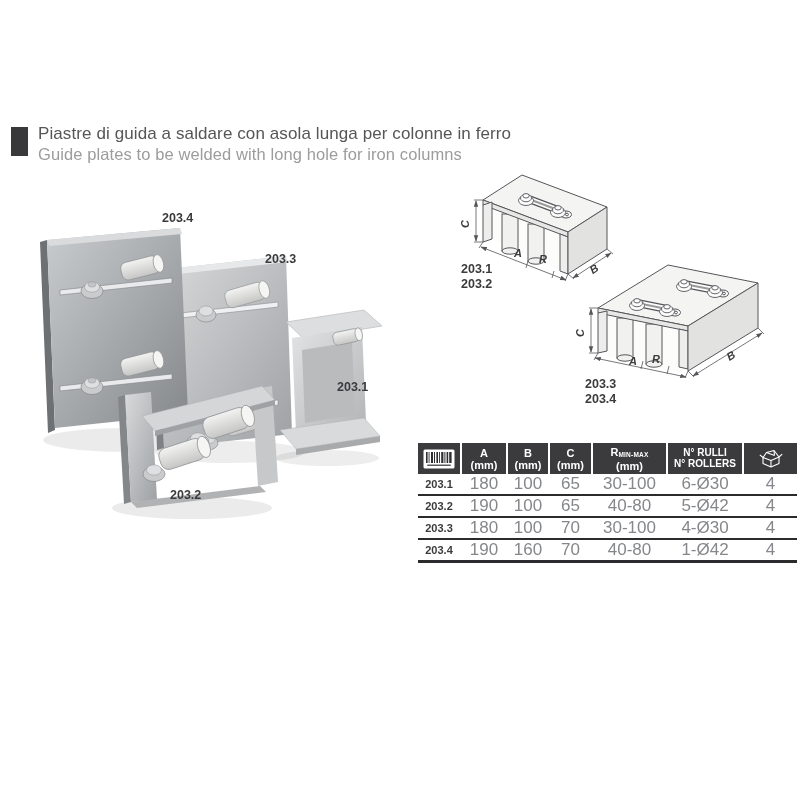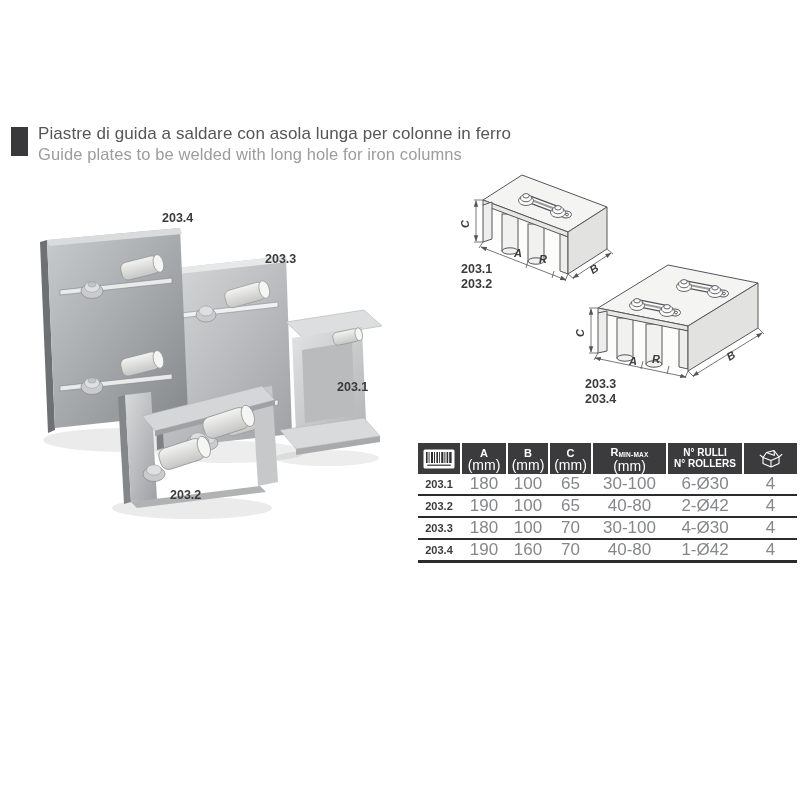--- a/index.html
+++ b/index.html
@@ -28,21 +28,21 @@
   
   .spec-table{position:absolute;left:418px;top:443px;width:379px;}
   .t-row{display:flex;gap:2px;}
   .t-head .cell{background:#3b3b3d;color:#fff;display:flex;flex-direction:column;
                 align-items:center;justify-content:center;height:31px;}
   .cell{flex:0 0 auto;display:flex;align-items:center;justify-content:center;}
   .c1{width:42px;} .c2{width:44px;} .c3{width:40px;} .c4{width:41px;}
   .c5{width:73px;} .c6{width:74px;} .c7{width:53px;}
   .h-main{font-size:11px;font-weight:bold;line-height:11px;}
   .h-main sub{font-size:6.5px;font-weight:bold;vertical-align:-1px;letter-spacing:.2px;}
-  .h-unit{font-size:14px;font-weight:400;line-height:10px;margin-top:1px;}
+  .h-unit{font-size:11px;font-weight:700;line-height:10px;margin-top:1px;}
   .h-two{font-size:10px;font-weight:bold;line-height:10.5px;text-align:center;}
   .t-body .t-row{height:20px;}
   .t-sep{height:2px;background:#2b2b2d;}
   .t-sep.last{height:3px;}
   .v-model{font-size:11px;font-weight:bold;color:#3b3b3d;}
   .v-val{font-size:17px;color:#85878a;}
   text{font-family:"Liberation Sans","DejaVu Sans",sans-serif;}
   .dim-label{font-size:11px;font-weight:bold;font-style:italic;fill:#3c3c3e;}
 </style>
 </head>
@@ -396,21 +396,21 @@
         <div class="cell c6 v-val">6-Ø30</div>
         <div class="cell c7 v-val">4</div>
       </div>
       <div class="t-sep"></div>
       <div class="t-row">
         <div class="cell c1 v-model">203.2</div>
         <div class="cell c2 v-val">190</div>
         <div class="cell c3 v-val">100</div>
         <div class="cell c4 v-val">65</div>
         <div class="cell c5 v-val">40-80</div>
-        <div class="cell c6 v-val">2-Ø42</div>
+        <div class="cell c6 v-val">5-Ø42</div>
         <div class="cell c7 v-val">4</div>
       </div>
       <div class="t-sep"></div>
       <div class="t-row">
         <div class="cell c1 v-model">203.3</div>
         <div class="cell c2 v-val">180</div>
         <div class="cell c3 v-val">100</div>
         <div class="cell c4 v-val">70</div>
         <div class="cell c5 v-val">30-100</div>
         <div class="cell c6 v-val">4-Ø30</div>

